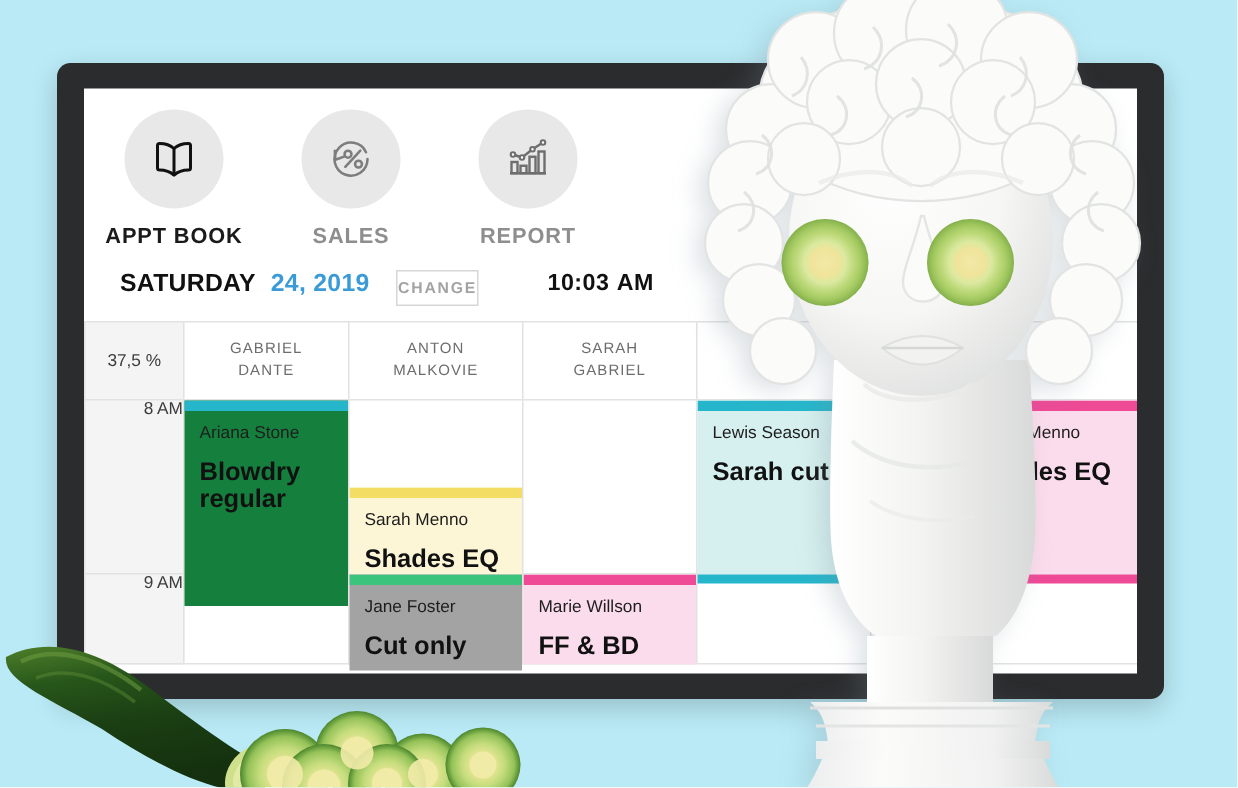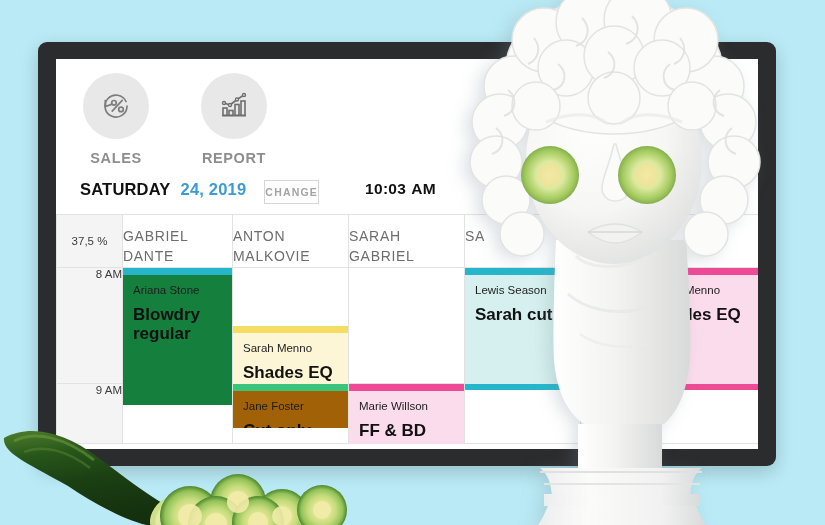--- a/index.html
+++ b/index.html
@@ -86,22 +86,22 @@
   .cal { width: 702px; border-collapse: collapse; table-layout: fixed; }
   .cal td, .cal th { border: 1px solid #e2e2e2; padding: 0; vertical-align: top; }
   .timecol { width: 66px; background: #f4f4f4; }
   .hdr-row th { height: 52px; background: #fff; }
   .hdr-row th.timecol {
     background: #f4f4f4;
     font-size: 11.5px; color: #3c3c3c; font-weight: 400;
     text-align: center; vertical-align: middle;
   }
   .stylist {
-    font-size: 14px; color: #6d6d6d; font-weight: 400;
-    letter-spacing: .7px; text-align: left;
+    font-size: 10px; color: #6d6d6d; font-weight: 400;
+    letter-spacing: .7px; text-align: center;
     line-height: 1.45; padding-top: 11px;
   }
   .timecell {
     background: #f4f4f4; text-align: right;
     font-size: 11.5px; color: #3c3c3c;
     padding-top: 14px;
   }
   .r8 td { height: 116px; }
   .r9 td { height: 60px; }
   .slot { position: relative; height: 100%; }
@@ -136,20 +136,29 @@
 <body>
 
 <div id="stage">
 
   <div id="monitor">
     <div id="screen">
 
       <div class="nav">
 
 
+        <div class="nav-item active">
+          <div class="nav-circle">
+            <svg class="nav-ico" width="32" height="28" viewBox="0 0 32 28">
+              <path d="M16 7c-2.6-2.4-6-3.4-9.6-3.4C5.6 3.6 5 4.2 5 5v15c0 .8.6 1.4 1.4 1.4 3.6 0 7 1 9.6 3.4 2.6-2.4 6-3.4 9.6-3.4.8 0 1.4-.6 1.4-1.4V5c0-.8-.6-1.4-1.4-1.4-3.6 0-7 1-9.6 3.4z" fill="none" stroke="#111" stroke-width="2" stroke-linejoin="round"></path>
+              <line x1="16" y1="7" x2="16" y2="24.8" stroke="#111" stroke-width="2"></line>
+            </svg>
+          </div>
+          <div class="nav-label">APPT BOOK</div>
+        </div>
 
         <div class="nav-item">
           <div class="nav-circle">
             <svg class="nav-ico" width="32" height="32" viewBox="0 0 32 32">
               <path d="M26 11.5A11 11 0 1 0 27 16" fill="none" stroke="#7d7d7d" stroke-width="1.7" stroke-linecap="round"></path>
               <polyline points="5.2,10.5 5.6,16.5 11.4,14.4" fill="none" stroke="#7d7d7d" stroke-width="1.7" stroke-linecap="round" stroke-linejoin="round"></polyline>
               <line x1="12.2" y1="21.2" x2="22.2" y2="10.4" stroke="#7d7d7d" stroke-width="1.7" stroke-linecap="round"></line>
               <circle cx="14" cy="12.8" r="2.3" fill="none" stroke="#7d7d7d" stroke-width="1.7"></circle>
               <circle cx="21" cy="19.4" r="2.3" fill="none" stroke="#7d7d7d" stroke-width="1.7"></circle>
             </svg>
@@ -284,21 +293,21 @@
 
         <tr class="r9">
           <td class="timecell">9 AM</td>
 
           <td>
                 <div class="slot"></div>
               </td>
 
           <td>
                 <div class="slot">
-            <div class="appt" style="top:0;height:44px;background:#a16207">
+            <div class="appt" style="top:0;height:64px;background:#a3a3a3">
               <div class="bar" style="background:#3bc47c"></div>
               <div class="body">
                 <div class="cname">Jane Foster</div>
                 <div class="svc">Cut only</div>
               </div>
             </div>
           </div>
               </td>
 
           <td>

